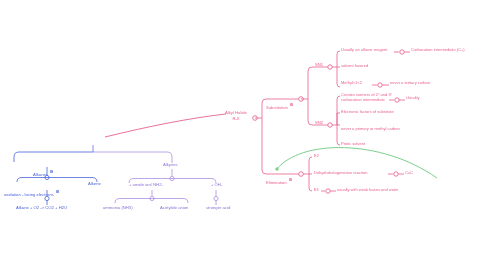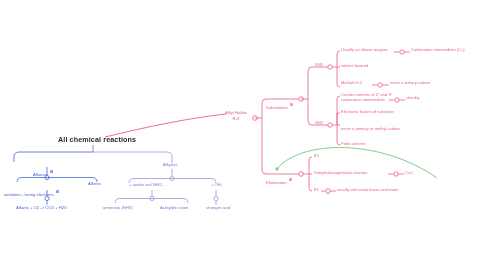--- a/index.html
+++ b/index.html
@@ -120,21 +120,20 @@
 
       <path d="M321 191 L325 191" stroke="#e8618c"></path>
       <circle cx="328" cy="191" r="2.2" fill="#ffffff" stroke="#e8618c" stroke-width="0.85"></circle>
       <path d="M330.2 191 L336 191" stroke="#e8618c"></path>
 
       <path d="M277 169 C300 140 380 138 437 178" stroke="#7ecf8e" stroke-width="1"></path>
       <circle cx="277" cy="169" r="1.7" fill="#7ecf8e" stroke="none"></circle>
     </g>
   </svg>
 
-  <div class="lbl t-title" style="left:58px;top:136px;">All chemical reactions</div>
 
   <div class="lbl" style="left:33px;top:162px;">
     <span class="t-blue">Alkanes</span><span class="badge b-blue"></span>
   </div>
 
   <div class="lbl" style="left:4px;top:182px;">
     <span class="t-blue">oxidation - losing electrons</span><span class="badge b-blue"></span>
   </div>
 
   <div class="lbl t-blue" style="left:88px;top:182px;">Alkene</div>

